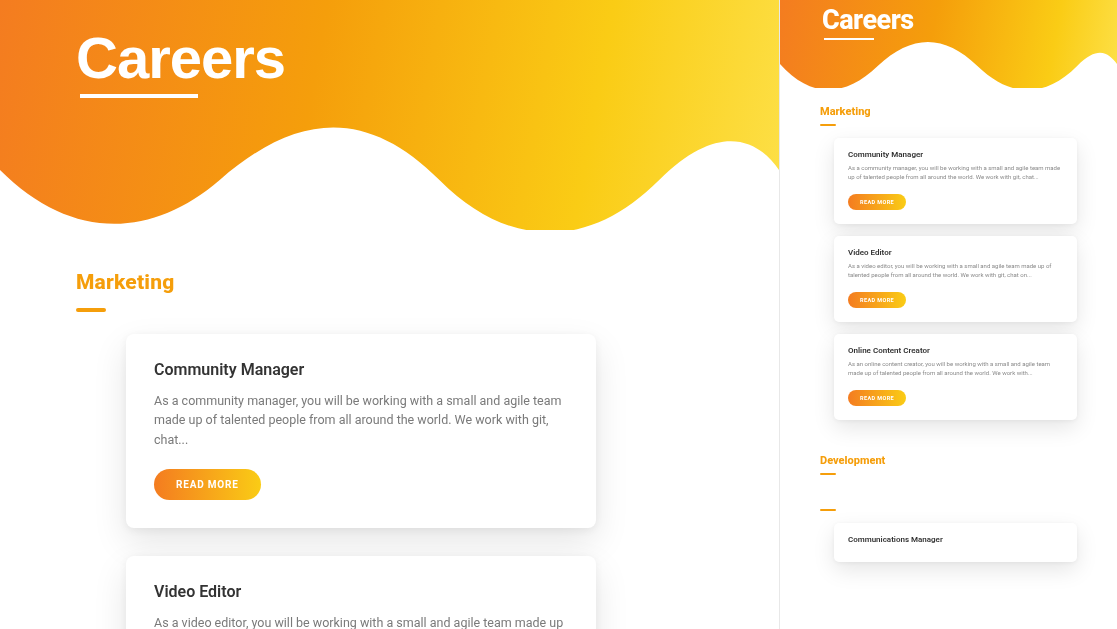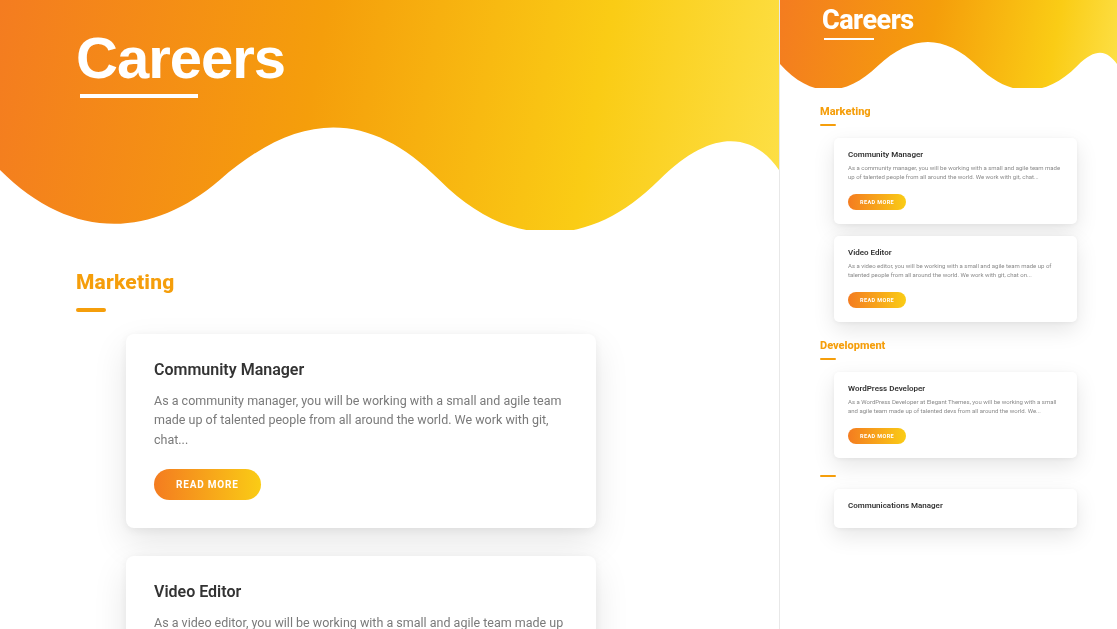--- a/index.html
+++ b/index.html
@@ -183,21 +183,21 @@
   .right .btn {
     display: inline-block;
     background: linear-gradient(90deg, #F47C20 0%, #FACC15 100%);
     color: #fff;
     font-size: 5.5px;
     font-weight: 700;
     letter-spacing: 0.4px;
     padding: 5px 12px;
     border-radius: 999px;
   }
-  .right .section + .section { margin-top: 17px; }
+  .right .section + .section { margin-top: 34px; }
 </style>
 </head>
 <body>
 
 <div class="left">
   <div class="hero"></div>
   <div class="wave">
     <svg viewBox="0 0 780 140" preserveAspectRatio="none">
       <path d="M0,60 C70,130 150,130 220,70 C300,0 370,0 440,70 C510,140 590,140 660,70 C720,10 760,30 780,60 L780,140 L0,140 Z" fill="#ffffff"></path>
     </svg>
@@ -242,30 +242,30 @@
       <div class="card">
         <div class="card-title">Community Manager</div>
         <div class="card-desc">As a community manager, you will be working with a small and agile team made up of talented people from all around the world. We work with git, chat...</div>
         <a class="btn">READ MORE</a>
       </div>
       <div class="card">
         <div class="card-title">Video Editor</div>
         <div class="card-desc">As a video editor, you will be working with a small and agile team made up of talented people from all around the world. We work with git, chat on...</div>
         <a class="btn">READ MORE</a>
       </div>
+      <div class="card">
+        <div class="card-title">Online Content Creator</div>
+        <div class="card-desc">As an online content creator, you will be working with a small and agile team made up of talented people from all around the world. We work with...</div>
+        <a class="btn">READ MORE</a>
+      </div>
     </div>
 
     <div class="section">
       <div class="section-title">Development</div>
       <div class="section-rule"></div>
-      <div class="card">
-        <div class="card-title">WordPress Developer</div>
-        <div class="card-desc">As a WordPress Developer at Elegant Themes, you will be working with a small and agile team made up of talented devs from all around the world. We...</div>
-        <a class="btn">READ MORE</a>
-      </div>
     </div>
 
     <div class="section">
       <div class="section-rule"></div>
       <div class="card">
         <div class="card-title">Communications Manager</div>
 
       </div>
     </div>
 

